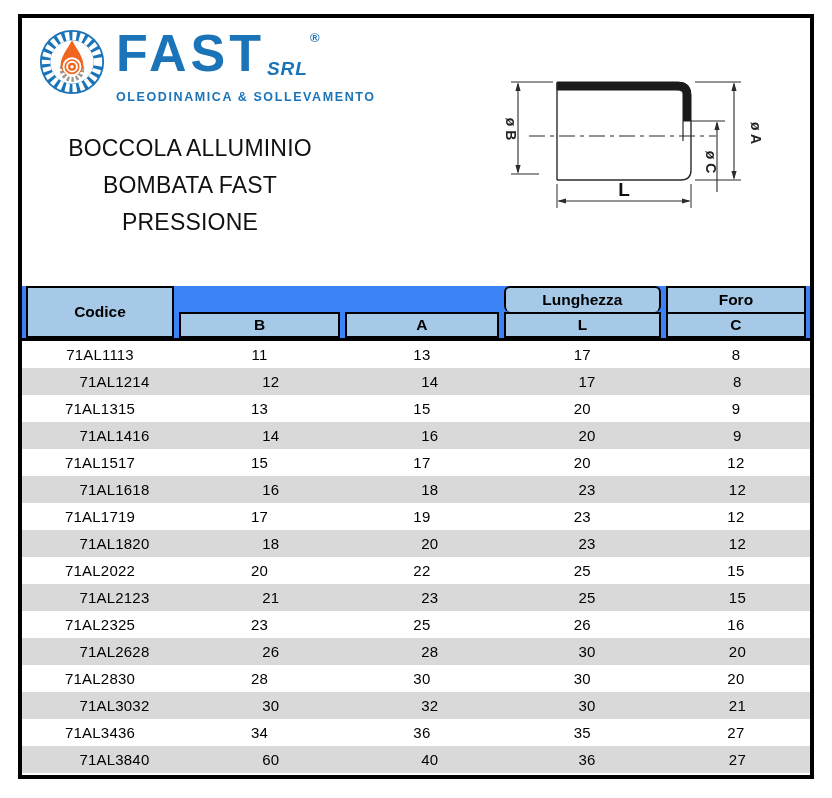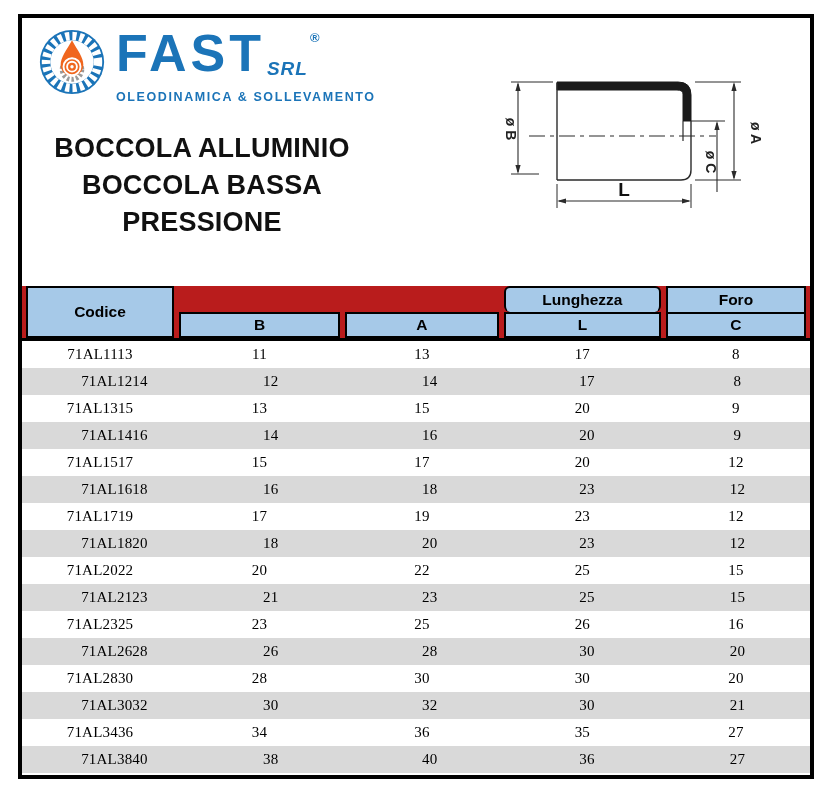--- a/index.html
+++ b/index.html
@@ -35,40 +35,40 @@
     color:var(--brand-blue,#1B74B8);
     font-size:13px; font-weight:bold; position:relative; top:-34px; left:2px;
   }
   .tagline {
     color:var(--brand-blue,#1B74B8);
     font-size:12.5px; font-weight:bold; letter-spacing:1.6px; margin-top:12px;
     white-space:nowrap;
   }
 
   .doc-title {
-    position:absolute; left:28px; top:112px; width:304px;
-    text-align:center; font-weight:bold; font-size:27px; line-height:37px;
+    position:absolute; left:16px; top:112px; width:304px;
+    text-align:center; font-weight:normal; font-size:23px; line-height:37px;
     color:#111; letter-spacing:0.2px;
   }
 
   .drawing { position:absolute; left:457px; top:6px; width:330px; height:245px; }
   .drawing svg { width:100%; height:100%; }
   .dim-label { font-family:"Liberation Sans", sans-serif; font-size:14px; font-weight:bold; fill:#222; }
   .dim-label-l { font-family:"Liberation Sans", sans-serif; font-size:19px; font-weight:bold; fill:#111; }
 
   
   .table-zone { position:absolute; left:0; top:268px; width:100%; }
 
   .thead {
     display:grid;
     grid-template-columns:150fr 163fr 156fr 159fr 142fr;
     grid-template-rows:26px 26px;
     column-gap:5px; row-gap:0;
     padding:0 4px;
-    background:#b91c1c;
+    background:#3b82f6;
   }
   .th {
     background:var(--header-bg,#A6C9E8);
     border:2.5px solid #000;
     display:flex; align-items:center; justify-content:center;
     font-weight:bold; font-size:15.5px; color:#000;
   }
   .th-codice    { grid-area:1 / 1 / 3 / 2; }
   .th-diametri  { grid-area:1 / 2 / 2 / 4; border-bottom:none; }
   .th-lunghezza { grid-area:1 / 4 / 2 / 5; border-bottom:none;border-radius:6px; }
@@ -80,21 +80,20 @@
 
   .thead-bar { height:3px; background:#000; width:100%; }
 
   .tbody { width:100%; }
   .tr {
     display:grid;
     grid-template-columns:150fr 163fr 156fr 159fr 142fr;
     column-gap:5px; padding:0 4px;
     height:27px; align-items:center;
     background:#ffffff;
-    font-family:Liberation Serif, serif;
   }
   .tr.alt { background:var(--alt-row-bg,#D9D9D9);padding-left:20px; }
   .td { text-align:center; font-size:15px; color:#000; letter-spacing:0.2px; }
 </style>
 </head>
 <body>
 
 <div class="frame">
   <div class="frame-inner">
 
@@ -116,21 +115,21 @@
             <span class="fast-text">FAST</span>
             <span class="srl-text">SRL</span>
             <span class="reg-mark">®</span>
           </div>
           <div class="tagline">OLEODINAMICA &amp; SOLLEVAMENTO</div>
         </div>
       </div>
 
       <div class="doc-title">
         <div>BOCCOLA ALLUMINIO</div>
-        <div>BOCCOLA BASSA</div>
+        <div>BOMBATA FAST</div>
         <div>PRESSIONE</div>
       </div>
 
       <div class="drawing">
         <svg viewBox="0 0 330 245">
 
           <path d="M78,58 L199,58 Q212,58 212,71 L212,97 L204,97 L204,70 Q204,66 198,66 L78,66 Z" fill="#1a1a1a" stroke="#1a1a1a" stroke-width="1"></path>
 
           <path d="M78,59 L78,156" fill="none" stroke="#2b2b2b" stroke-width="1.4"></path>
           <path d="M78,156 L202,156 Q212,156 212,146 L212,97" fill="none" stroke="#2b2b2b" stroke-width="1.4"></path>
@@ -295,21 +294,21 @@
   <div class="tr">
     <div class="td">71AL3436</div>
     <div class="td">34</div>
     <div class="td">36</div>
     <div class="td">35</div>
     <div class="td">27</div>
   </div>
 
   <div class="tr alt">
     <div class="td">71AL3840</div>
-    <div class="td">38</div>
+    <div class="td">60</div>
     <div class="td">40</div>
     <div class="td">36</div>
     <div class="td">27</div>
   </div>
 </div>
     </div>
 
   </div>
 </div>
 

